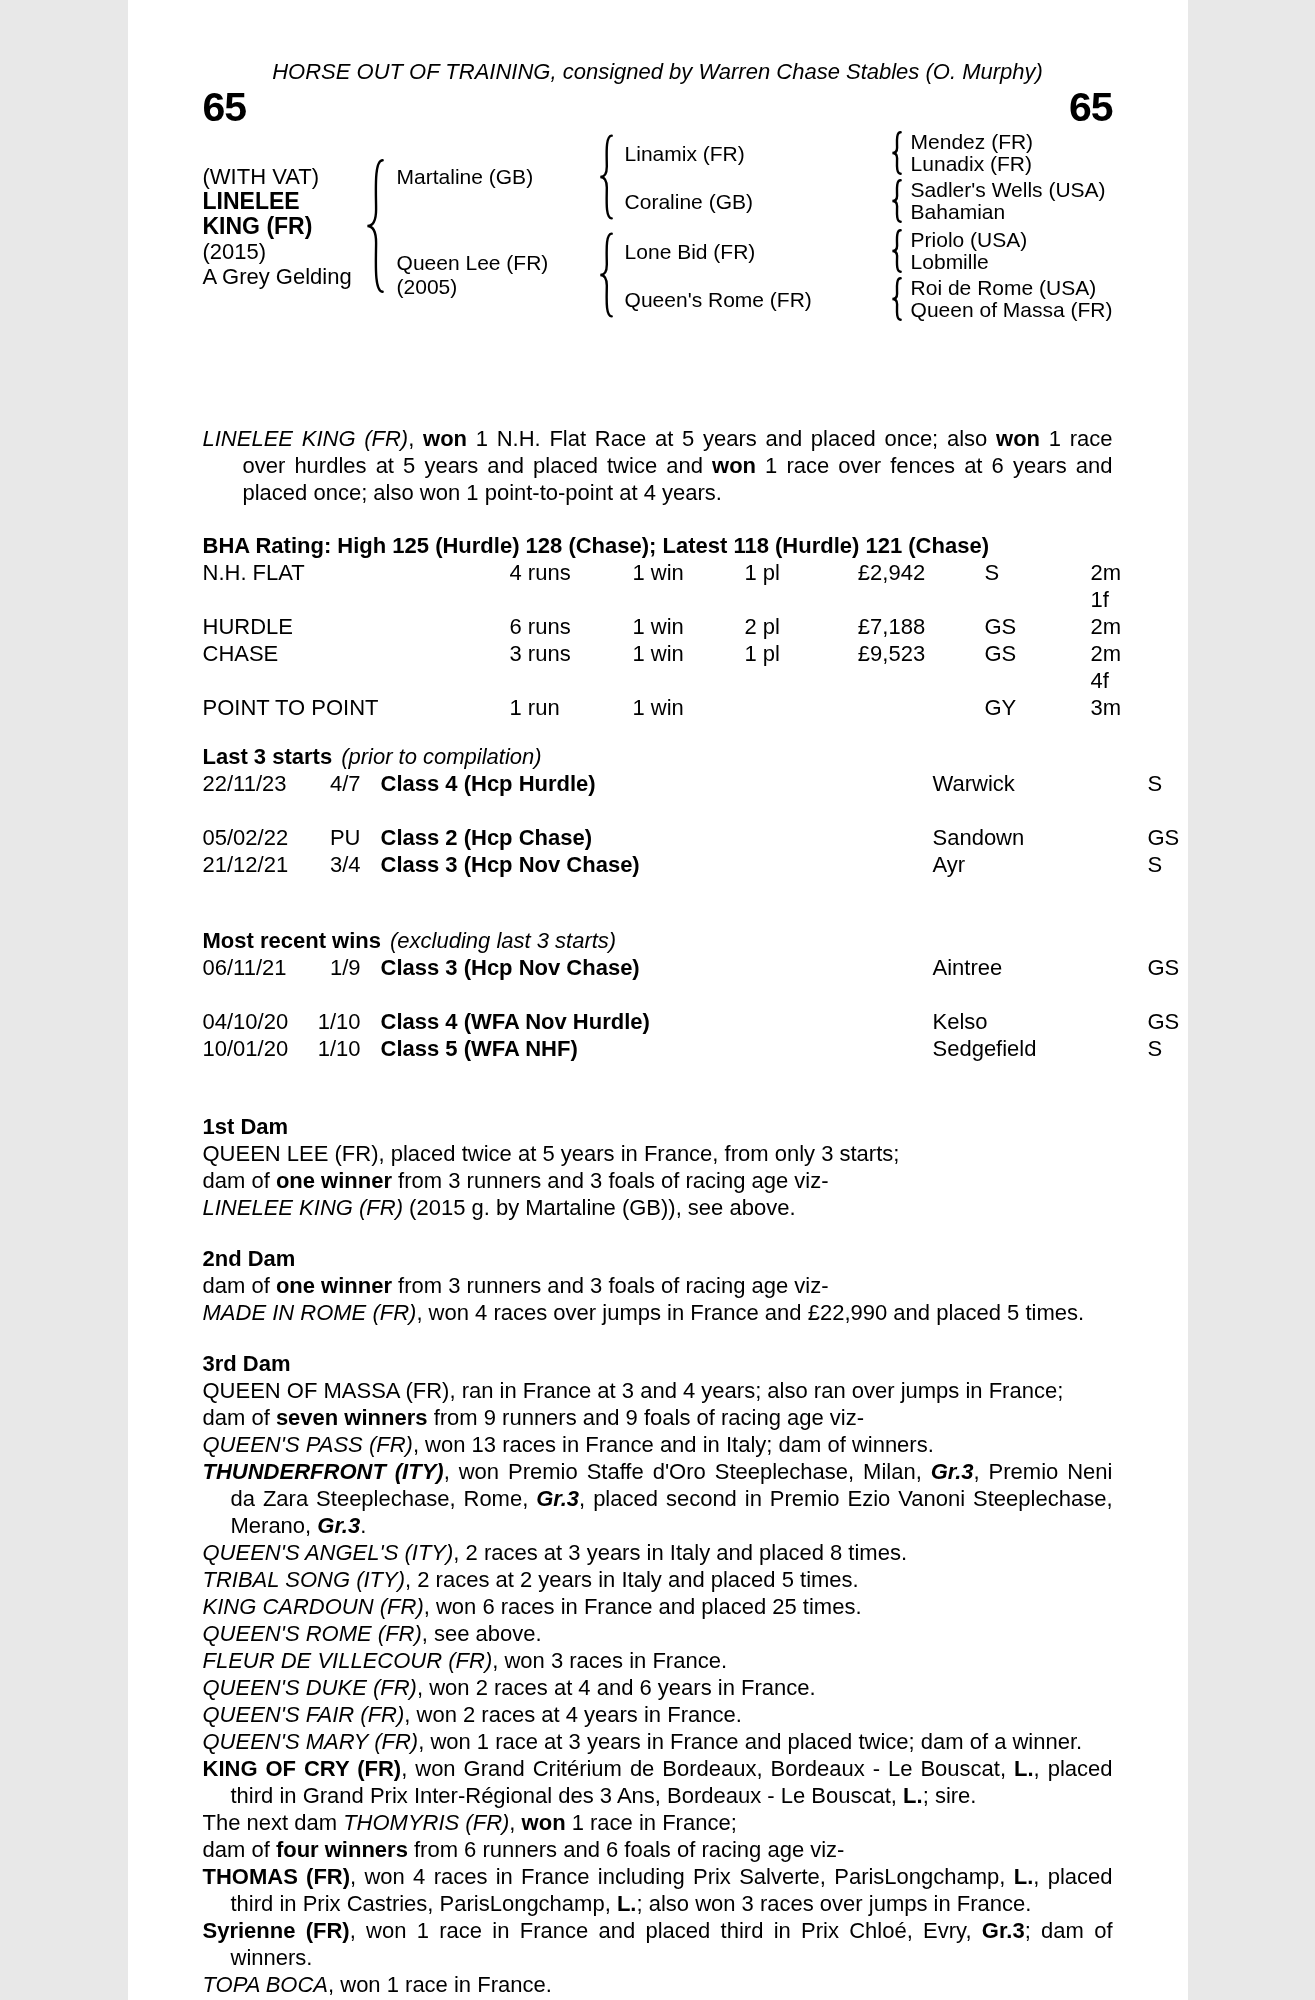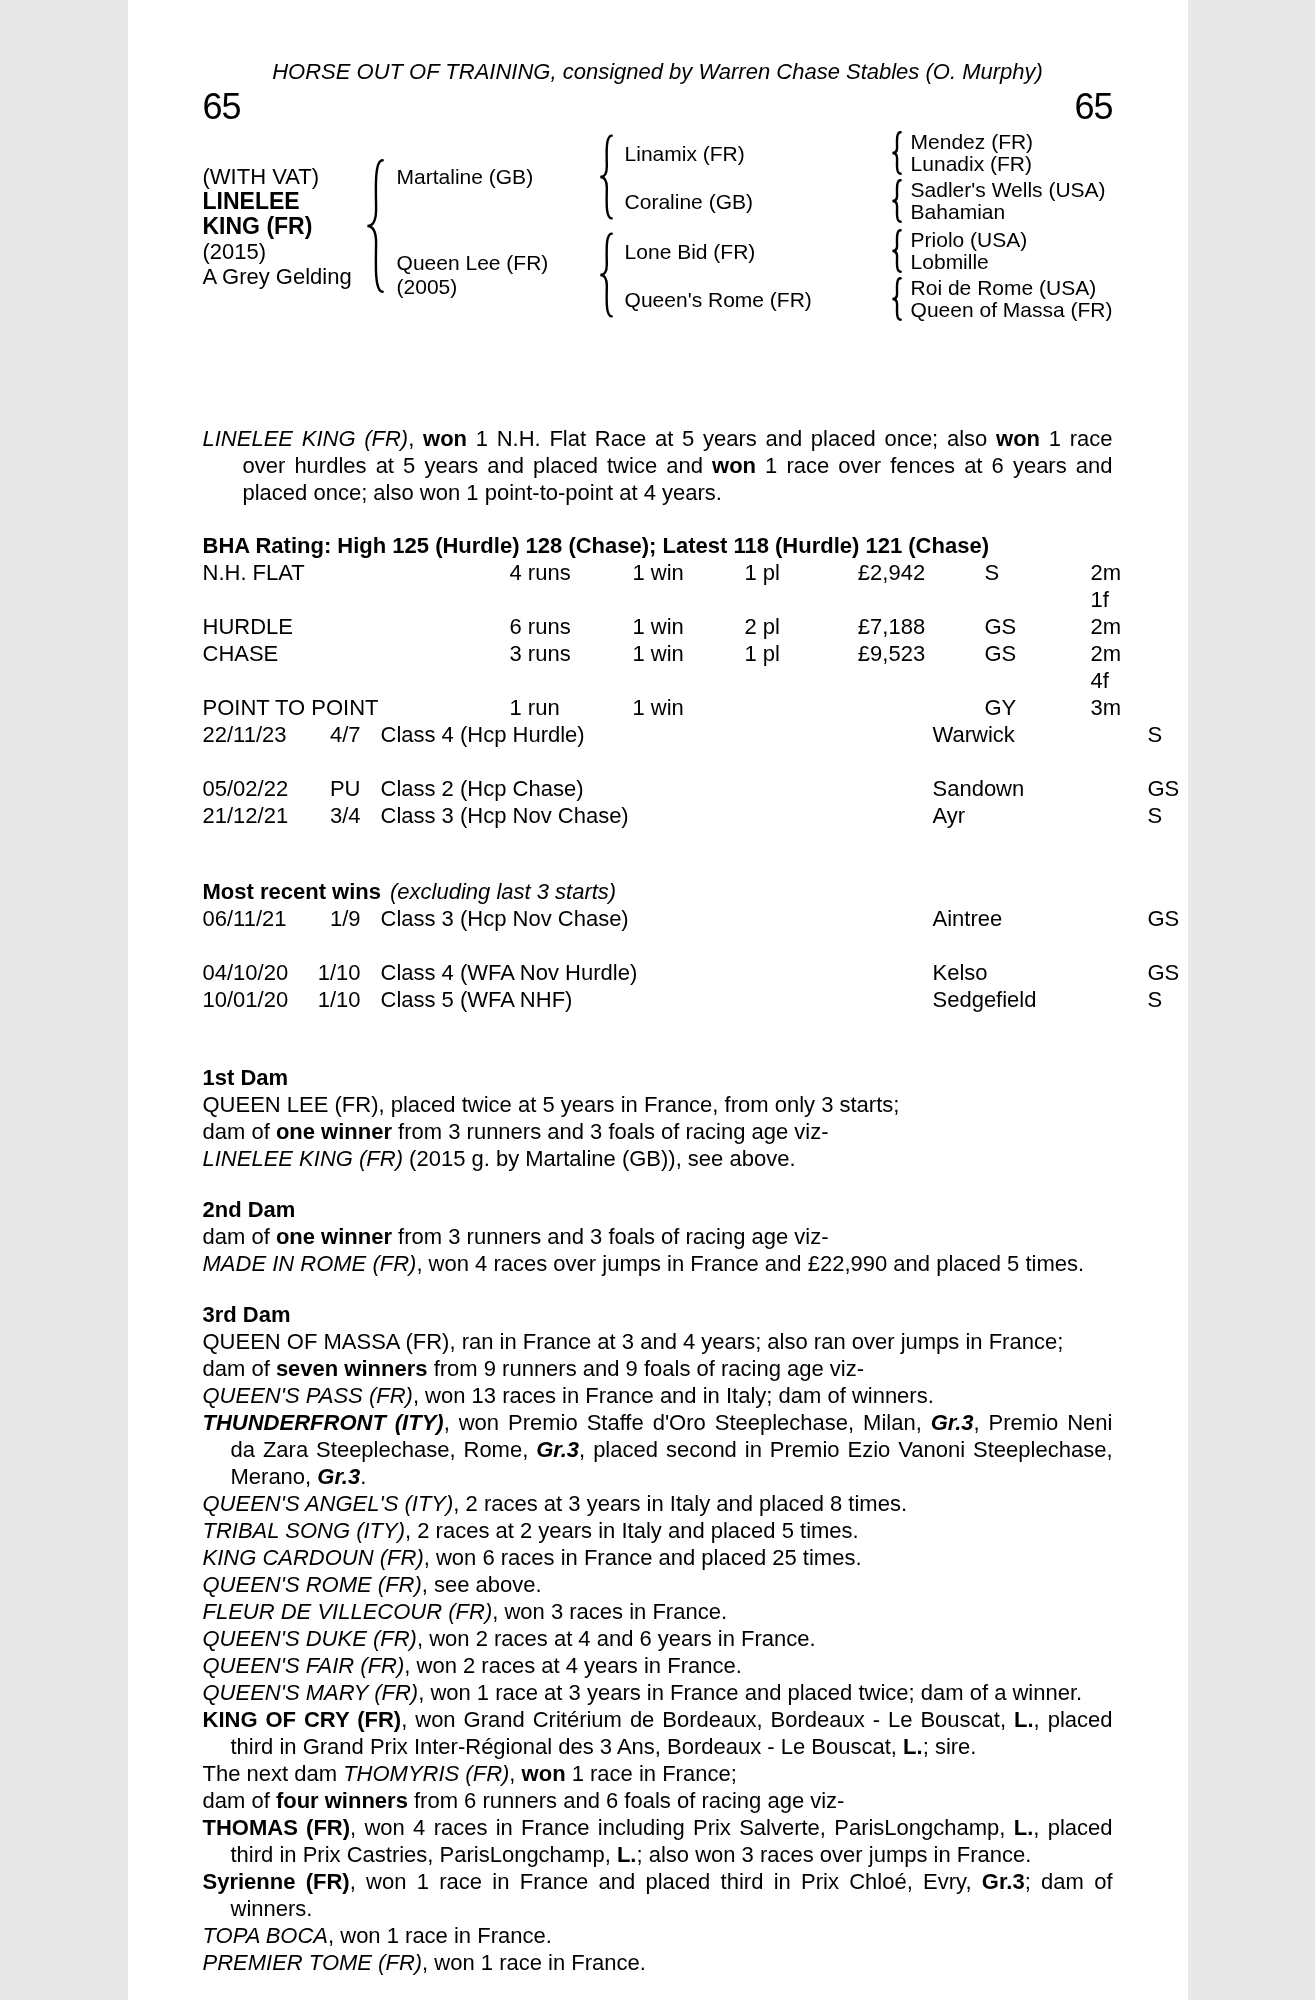--- a/index.html
+++ b/index.html
@@ -9,21 +9,21 @@
     width:1060px; height:2000px; margin:0 auto; background:#ffffff; color:#000;
     font-family:"Liberation Sans", sans-serif; font-size:22px; line-height:27px;
     padding:58px 75px 0 75px; overflow:hidden; position:relative;
   }
   .b { font-weight:bold; }
   .i { font-style:italic; }
 
   
   .consignor { text-align:center; font-style:italic; font-size:22px; }
   .lot-row { display:flex; justify-content:space-between; align-items:flex-start;
-             font-size:36px; font-weight:normal; line-height:44px; letter-spacing:-1px; }
+             font-size:41px; font-weight:bold; line-height:44px; letter-spacing:-1px; }
 
   
   .pedigree { display:flex; align-items:center; margin-top:2px; }
   .subject { width:280px; line-height:25px; }
   .subj-name { font-weight:bold; font-size:23px; }
   .gencol { display:flex; flex-direction:column; gap:6px; }
   .branch { display:flex; align-items:center; }
   .gen1 { width:200px; margin-left:10px; line-height:24px; }
   .gen2col { display:flex; flex-direction:column; gap:4px; }
   .branch2 { display:flex; align-items:center; }
@@ -49,21 +49,21 @@
   
   .rec-row { display:grid; grid-template-columns:307px 123px 112px 96px 102px 148px 1fr; }
   .rec-row .c-money { text-align:center; }
   .rec-row .c-going { padding-left:42px; }
 
   
   .sect-head { margin-top:22px; }
   .sect-head .sub { margin-left:9px; }
   .s-row { display:grid; grid-template-columns:110px 48px 572px 215px 75px 1fr; }
   .s-row .c-pos { text-align:right; }
-  .s-row .c-race { padding-left:20px; }
+  .s-row .c-race { padding-left:20px;font-weight:bold; }
 
   
   .lineage .lb { margin:0; }
   .lineage .h { font-weight:bold; margin-top:24px; }
 </style>
 </head>
 <body>
 
 <div class="page">
 
@@ -190,20 +190,23 @@
         <span class="c-cat">POINT TO POINT</span>
         <span class="c-runs">1 run</span>
         <span class="c-wins">1 win</span>
         <span class="c-pl"></span>
         <span class="c-money"></span>
         <span class="c-going">GY</span>
         <span class="c-dist">3m</span>
       </div>
     </div>
 
+  <div class="sect-head">
+    <span class="b">Last 3 starts</span><span class="i sub">(prior to compilation)</span>
+  </div>
   <div class="s-table">
 
       <div class="s-row">
         <span class="c-date">22/11/23</span>
         <span class="c-pos">4/7</span>
         <span class="c-race">Class 4 (Hcp Hurdle)</span>
         <span class="c-course">Warwick</span>
         <span class="c-going">S</span>
         <span class="c-dist">2m 3f</span>
       </div>

